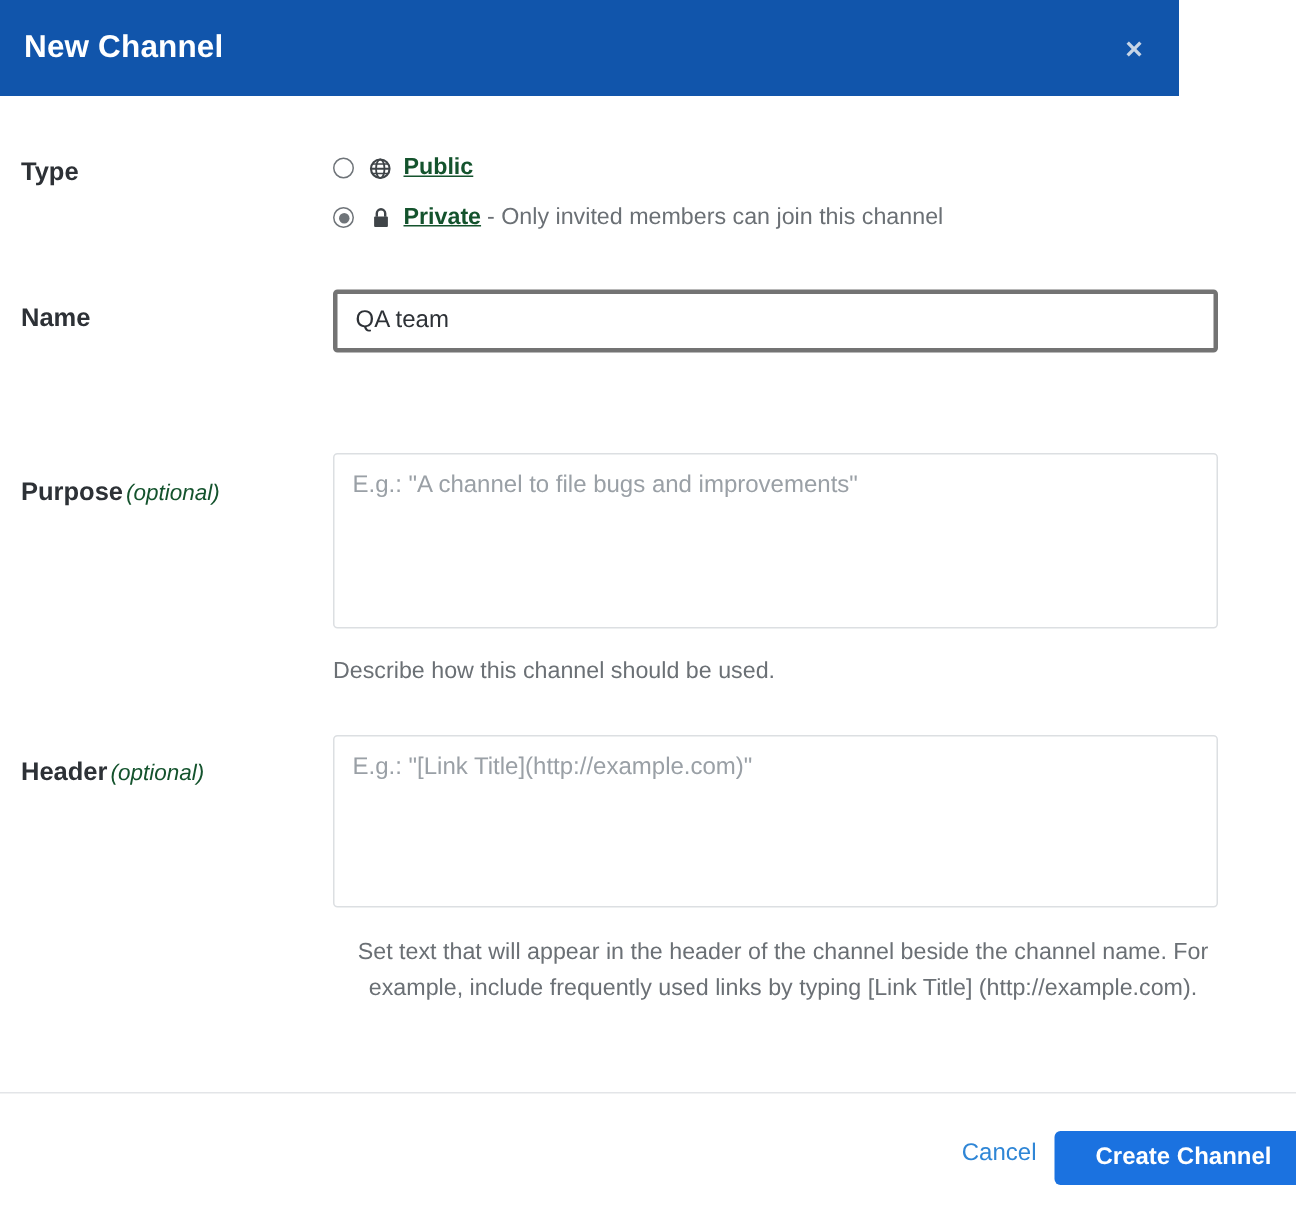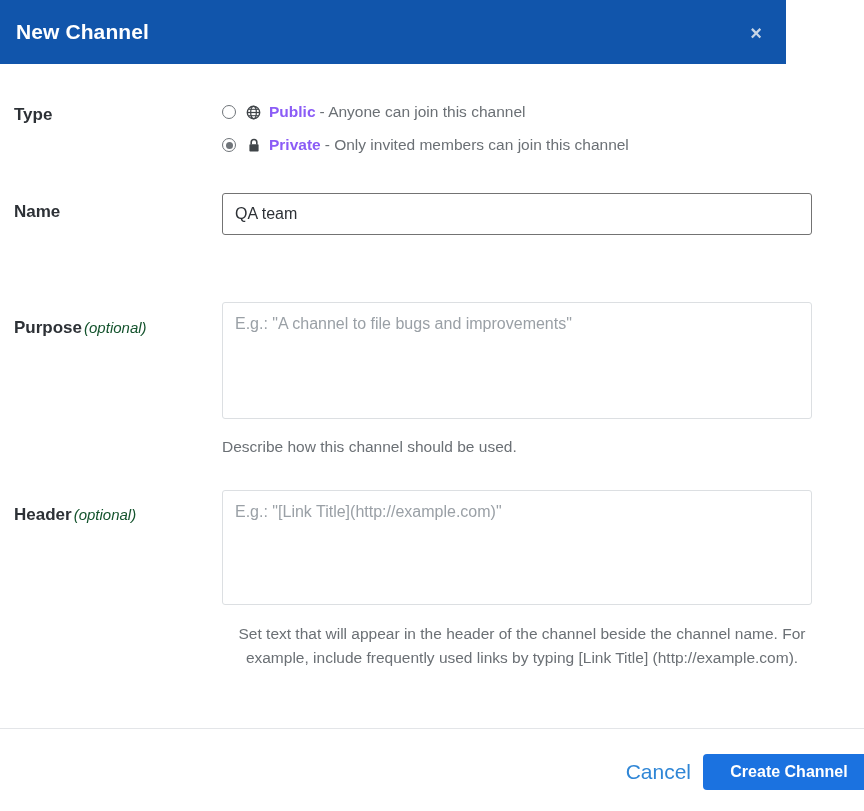--- a/index.html
+++ b/index.html
@@ -126,30 +126,31 @@
     width: 17px; height: 17px;
     margin-right: 7px;
     display: flex;
     align-items: center;
     justify-content: center;
     color: #3f4448;
   }
 
   .radio-name {
     font-weight: bold;
-    color: #8b5cf6;
+    color: #14532d;
     margin-right: 4px;
+    text-decoration: underline;
   }
   .radio-desc { color: #6b7075; font-weight: normal; }
 
   
   .text-input {
     width: 590px;
     height: 42px;
-    border: 1px solid #737373;
+    border: 3px solid #737373;
     border-radius: 3px;
     background: #ffffff;
     font-size: 16px;
     font-family: "Liberation Sans", sans-serif;
     color: #2d3136;
     padding: 0 12px;
     outline: none;
   }
   .text-input::placeholder { color: #9aa0a6; }
 
@@ -183,21 +184,21 @@
     top: 728px; left: 0;
     width: 864px;
     height: 83px;
     background: #ffffff;
     border-top: 1px solid #e3e5e8;
   }
   .cancel-btn {
     position: absolute;
     right: 173px;
     top: 760px;
-    font-size: 21px;
+    font-size: 16px;
     color: #2f86d6;
     background: transparent;
     border: none;
     cursor: pointer;
     padding: 0;
     font-family: "Liberation Sans", sans-serif;
   }
   .create-btn {
     position: absolute;
     left: 703px;
@@ -237,21 +238,20 @@
           <span class="type-icon">
             <svg width="15" height="15" viewBox="0 0 16 16" aria-hidden="true">
               <circle cx="8" cy="8" r="6.6" fill="none" stroke="#3f4448" stroke-width="1.5"></circle>
               <ellipse cx="8" cy="8" rx="3" ry="6.6" fill="none" stroke="#3f4448" stroke-width="1.3"></ellipse>
               <line x1="1.4" y1="8" x2="14.6" y2="8" stroke="#3f4448" stroke-width="1.3"></line>
               <line x1="2.6" y1="4.6" x2="13.4" y2="4.6" stroke="#3f4448" stroke-width="1.1"></line>
               <line x1="2.6" y1="11.4" x2="13.4" y2="11.4" stroke="#3f4448" stroke-width="1.1"></line>
             </svg>
           </span>
           <span class="radio-name">Public</span>
-          <span class="radio-desc">- Anyone can join this channel</span>
         </label>
 
         <label class="radio-line">
           <span class="radio-mark checked"></span>
           <span class="type-icon">
             <svg width="14" height="15" viewBox="0 0 14 16" aria-hidden="true">
               <path d="M4 7 V4.6 a3 3 0 0 1 6 0 V7" fill="none" stroke="#3f4448" stroke-width="1.7"></path>
               <rect x="2.1" y="6.7" width="9.8" height="7.6" rx="0.8" fill="#3f4448"></rect>
             </svg>
           </span>

